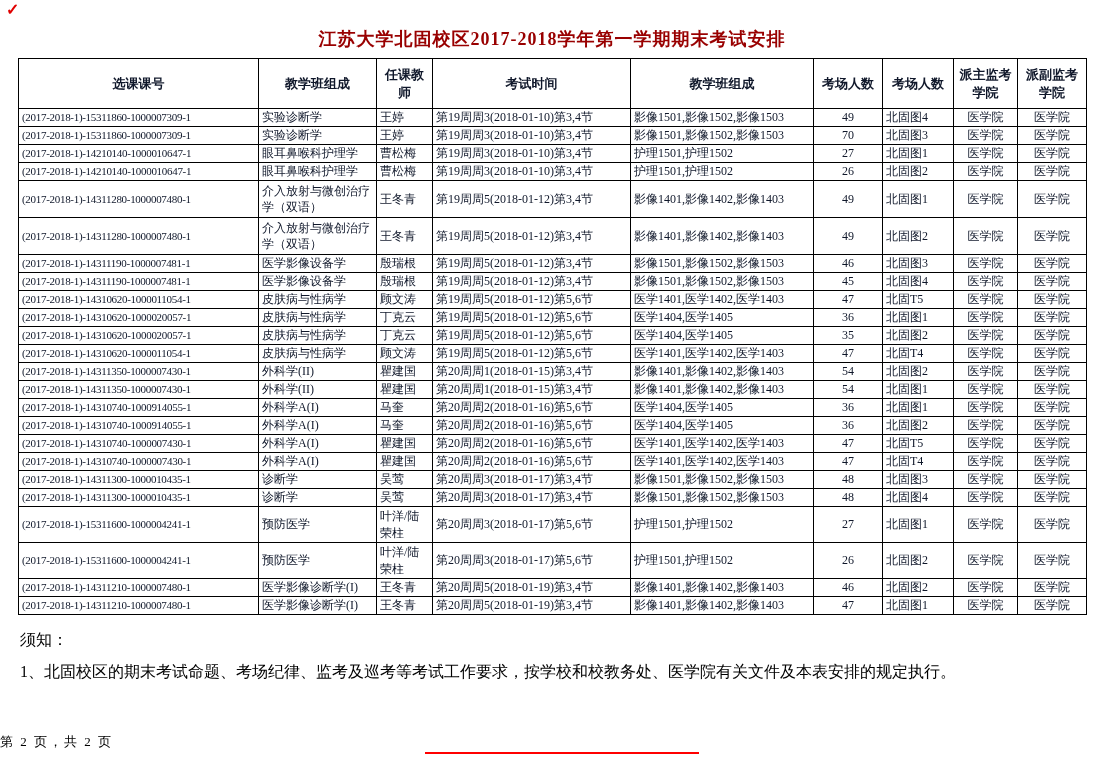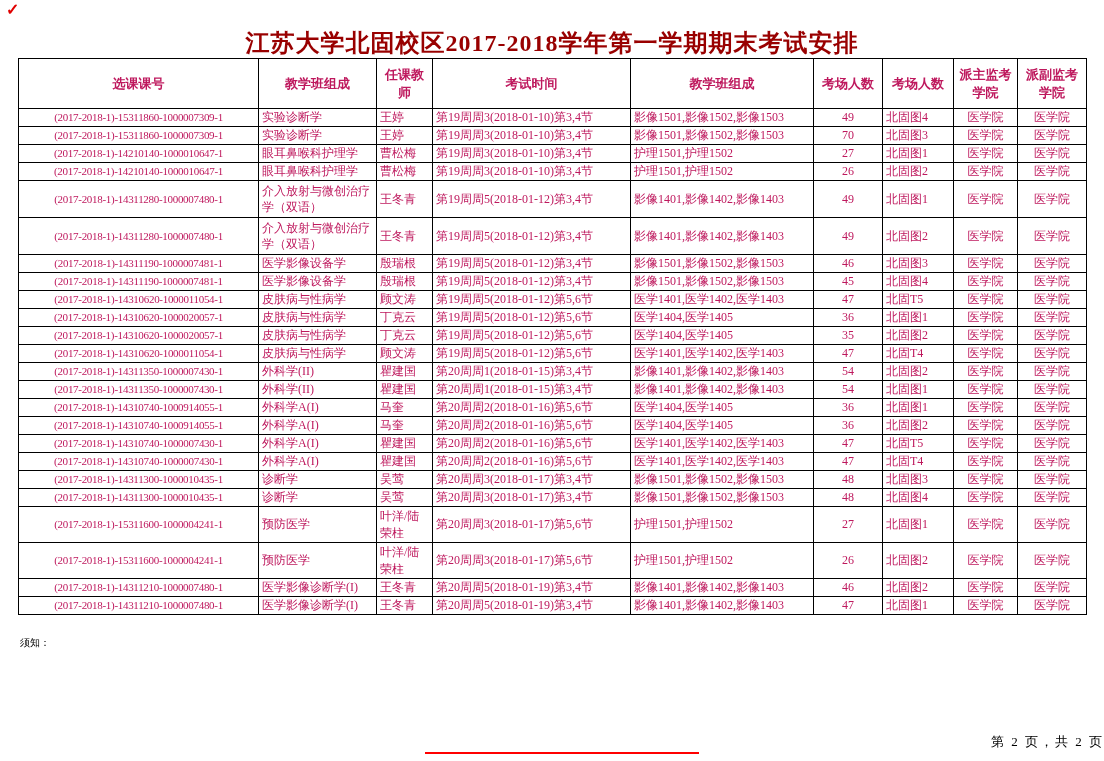--- a/index.html
+++ b/index.html
@@ -7,48 +7,48 @@
   .page {
     position:relative; width:1104px; height:761px; background:#ffffff;
     font-family:"Liberation Serif","DejaVu Serif",serif; color:#000;
   }
   .check-mark {
     position:absolute; left:6px; top:2px; font-size:16px; font-weight:bold;
     color:#e00000; line-height:1;
   }
   .doc-title {
     position:absolute; top:27px; left:0; width:100%; text-align:center;
-    font-size:24px; font-weight:bold; color:#990000; letter-spacing:1px;
+    font-size:18px; font-weight:bold; color:#990000; letter-spacing:1px;
   }
   .exam-table {
     position:absolute; left:18px; top:58px; width:1068px;
     border-collapse:collapse; table-layout:fixed;
-    font-size:12px; color:#be185d;border-radius:9px;
+    font-size:12px; color:#0f172a;border-radius:9px;
   }
   .exam-table th, .exam-table td {
     border:1px solid #000; padding:0 3px; overflow:hidden;
     vertical-align:middle; line-height:1.35;
   }
   .exam-table th {
     height:50px; font-size:13px; font-weight:bold; text-align:center;
     padding:0 2px;
   }
   .exam-table td { height:18px; white-space:nowrap; }
   .exam-table tr.tall td { height:37px; white-space:normal; }
   .exam-table tr.tall2 td { height:36px; white-space:normal; }
   .exam-table td.wrap { white-space:normal;margin-top:26px; }
   .exam-table td.c { text-align:center; }
-  .exam-table td.num { font-size:11px; letter-spacing:-0.3px;text-align:center; }
-  .notes { position:absolute; left:20px; font-size:10px;margin-top:6px; }
+  .exam-table td.num { font-size:11px; letter-spacing:-0.3px; }
+  .notes { position:absolute; left:20px; font-size:16px; }
   .notes-heading { top:630px; }
   .note1 { top:662px; }
   .note2 { top:695px; }
   .note2 .email { margin-left:76px; }
   .page-footer {
-    position:absolute; top:733px; left:0; width:100%; text-align:right;
+    position:absolute; top:733px; left:0; width:100%; text-align:left;
     font-size:13px; letter-spacing:2px;
   }
   .page-underline {
     position:absolute; top:752px; left:425px; width:274px; height:2px;
     background:#ff0000;
   }
 </style>
 </head>
 <body>
 
@@ -345,17 +345,18 @@
           <td>影像1401,影像1402,影像1403</td>
           <td class="c">47</td>
           <td>北固图1</td>
           <td class="c">医学院</td>
           <td class="c">医学院</td>
         </tr>
       </tbody>
   </table>
 
   <div class="notes notes-heading">须知：</div>
+  <div class="notes note1">1、北固校区的期末考试命题、考场纪律、监考及巡考等考试工作要求，按学校和校教务处、医学院有关文件及本表安排的规定执行。</div>
 
   <div class="page-footer">第 2 页，共 2 页</div>
   <div class="page-underline"></div>
 
 </div>
 
 </body></html>

